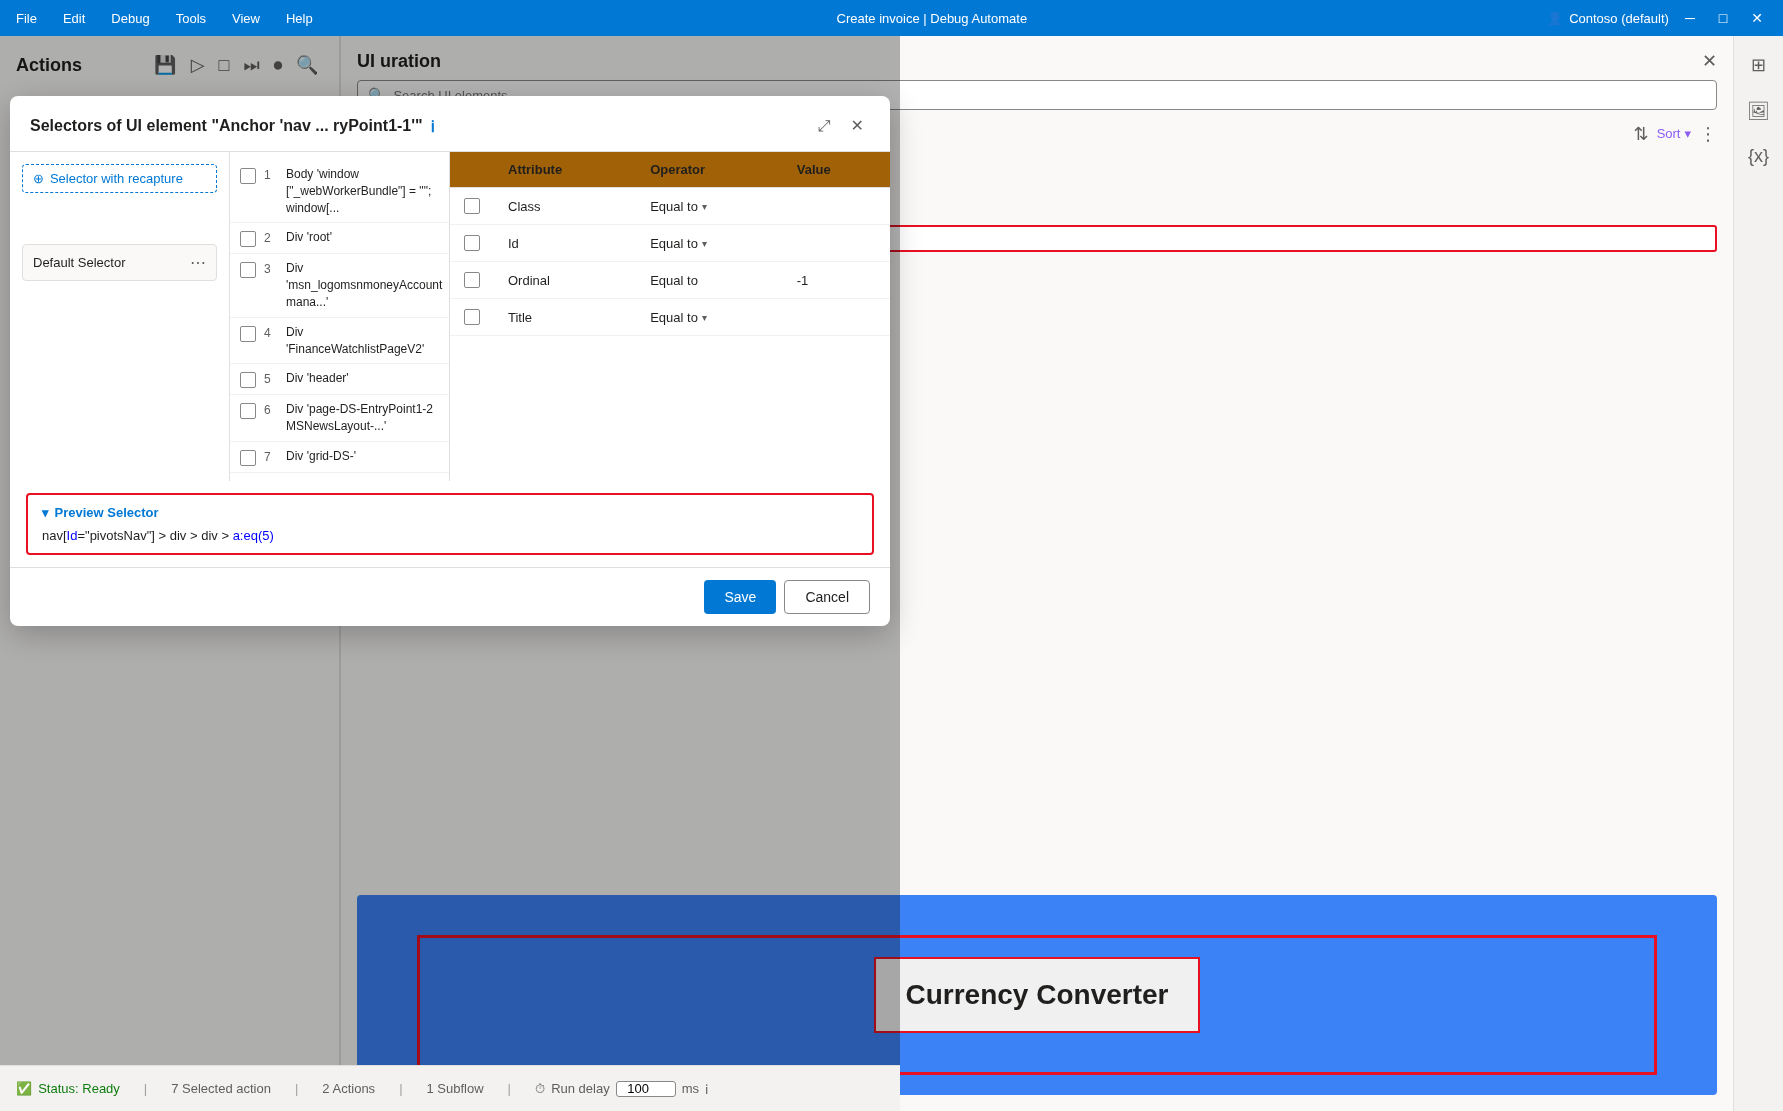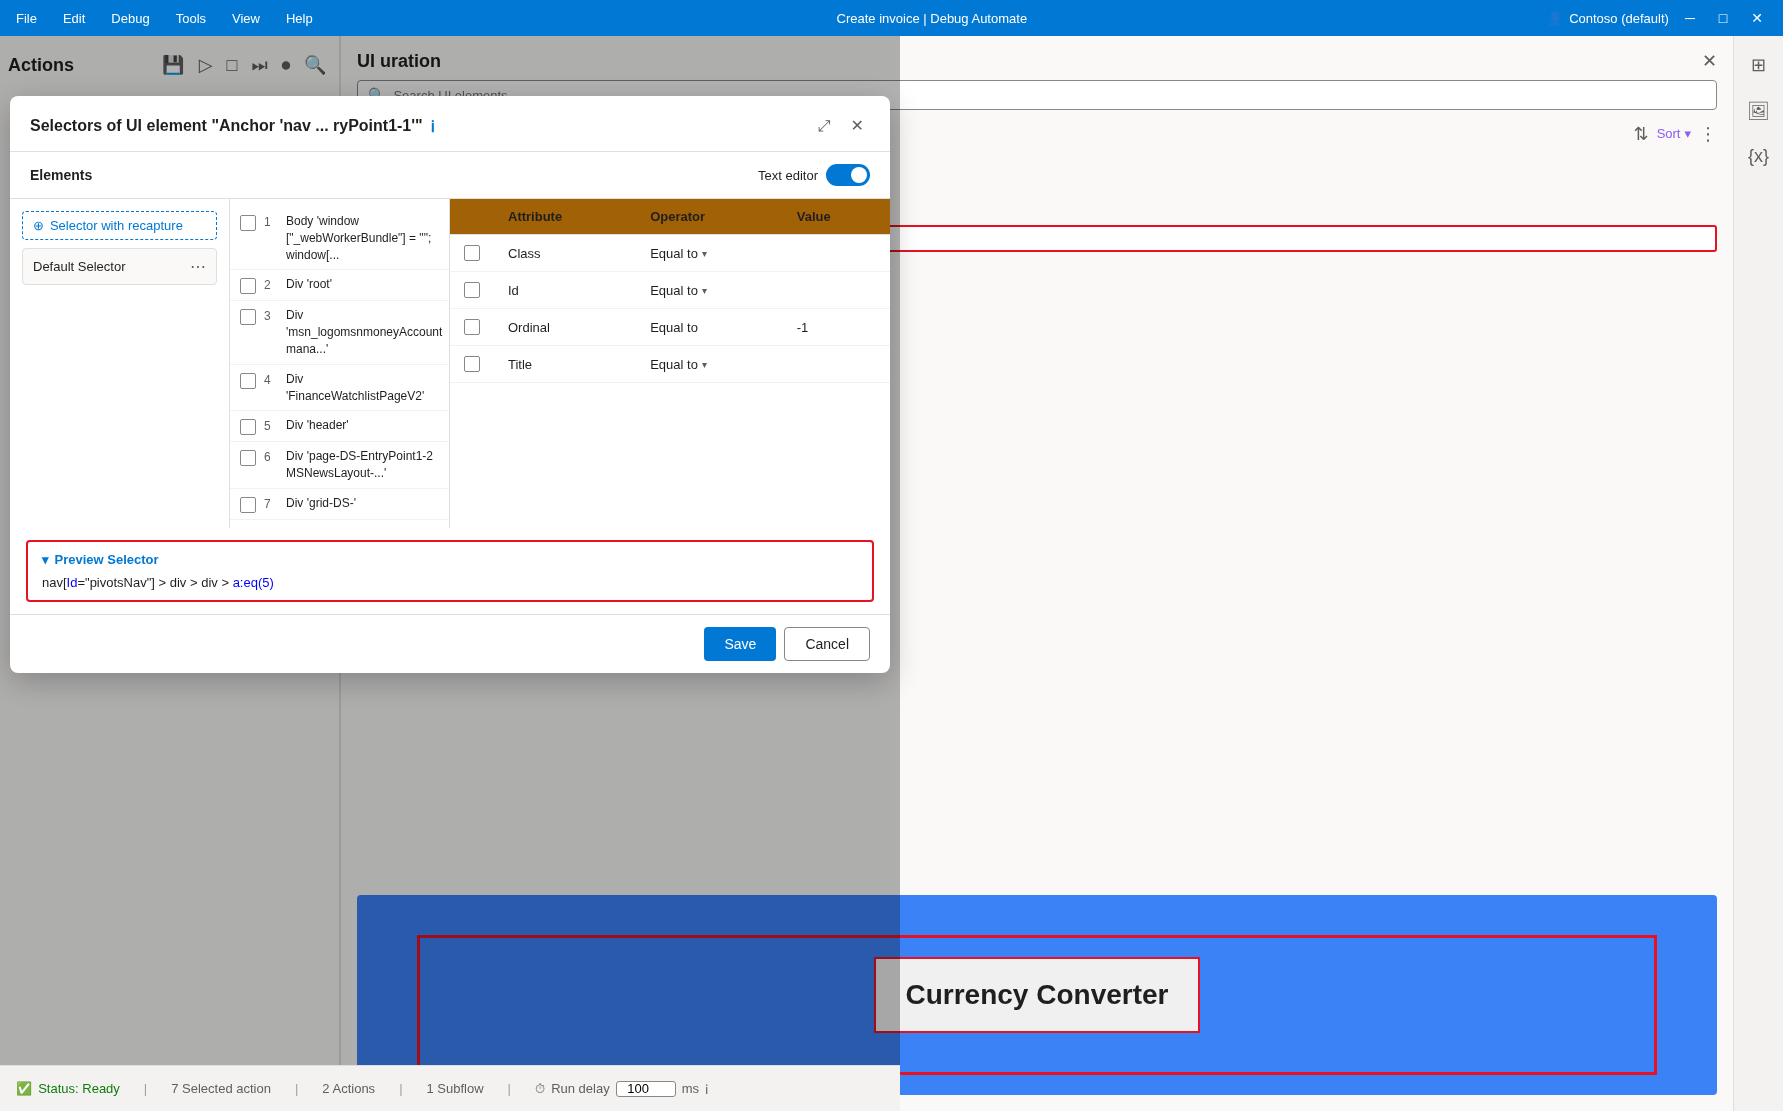--- a/index.html
+++ b/index.html
@@ -30,21 +30,21 @@
 
     
     .actions-panel {
       width: 340px;
       background: #faf9f8;
       border-right: 1px solid #e1dfdd;
       display: flex;
       flex-direction: column;
     }
     .actions-header {
-      padding: 14px 8px 8px;
+      padding: 14px 16px 8px;
       display: flex;
       align-items: center;
       justify-content: space-between;
     }
     .actions-title { font-size: 18px; font-weight: 600; color: #201f1e; }
     .toolbar-btn { background: none; border: none; font-size: 18px; cursor: pointer; color: #605e5c; padding: 4px; border-radius: 4px; }
 
     
     .bottom-bar {
       position: fixed;
@@ -165,20 +165,21 @@
     .selector-item {
       display: flex;
       align-items: center;
       justify-content: space-between;
       padding: 8px 10px;
       border: 1px solid #e1dfdd;
       border-radius: 4px;
       background: #faf9f8;
       font-size: 13px;
       cursor: pointer;
+      margin-top: 43px;
     }
     .selector-item-label { color: #201f1e; }
     .more-btn { background: none; border: none; font-size: 16px; cursor: pointer; color: #605e5c; }
 
     
     .elements-panel {
       width: 220px;
       border-right: 1px solid #e1dfdd;
       overflow-y: auto;
       padding: 8px 0;
@@ -504,27 +505,20 @@
         <div class="dialog-title">
           <span>Selectors of UI element "Anchor 'nav ... ryPoint1-1'"</span>
           <span class="dialog-title-info">ℹ</span>
         </div>
         <div class="dialog-header-actions">
           <button class="dialog-header-btn">⤢</button>
           <button class="dialog-header-btn">✕</button>
         </div>
       </div>
 
-      <div class="dialog-subheader">
-        <span style="font-size:14px;font-weight:600;color:#201f1e;">Elements</span>
-        <div class="text-editor-toggle">
-          <span>Text editor</span>
-          <div class="toggle-switch"></div>
-        </div>
-      </div>
 
       <div class="dialog-body">
 
         <div class="selector-sidebar">
           <button class="add-selector-btn">
             <span>⊕</span>
             <span>Selector with recapture</span>
           </button>
           <div class="selector-item">
             <span class="selector-item-label">Default Selector</span>

